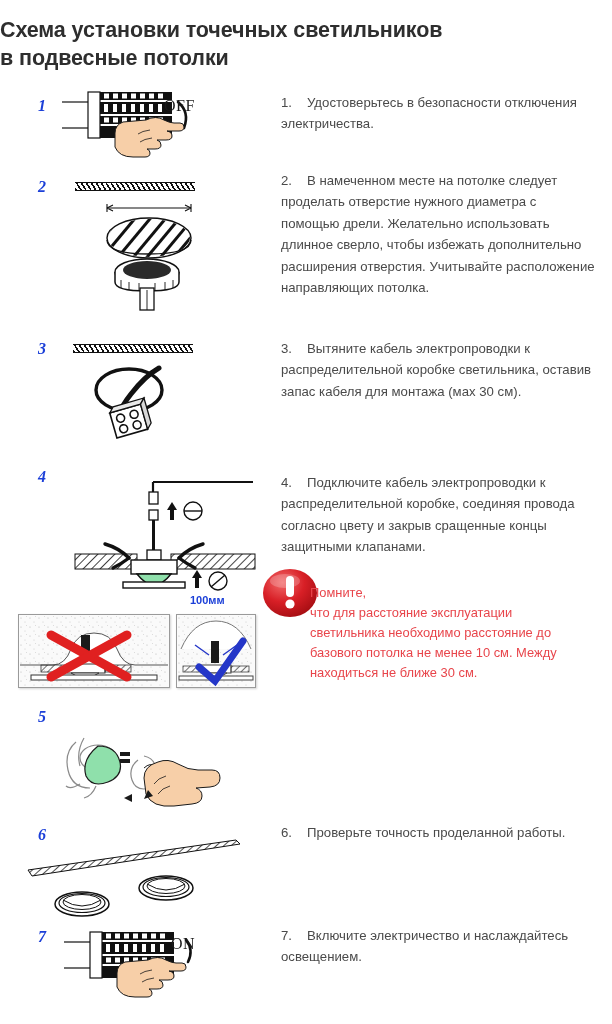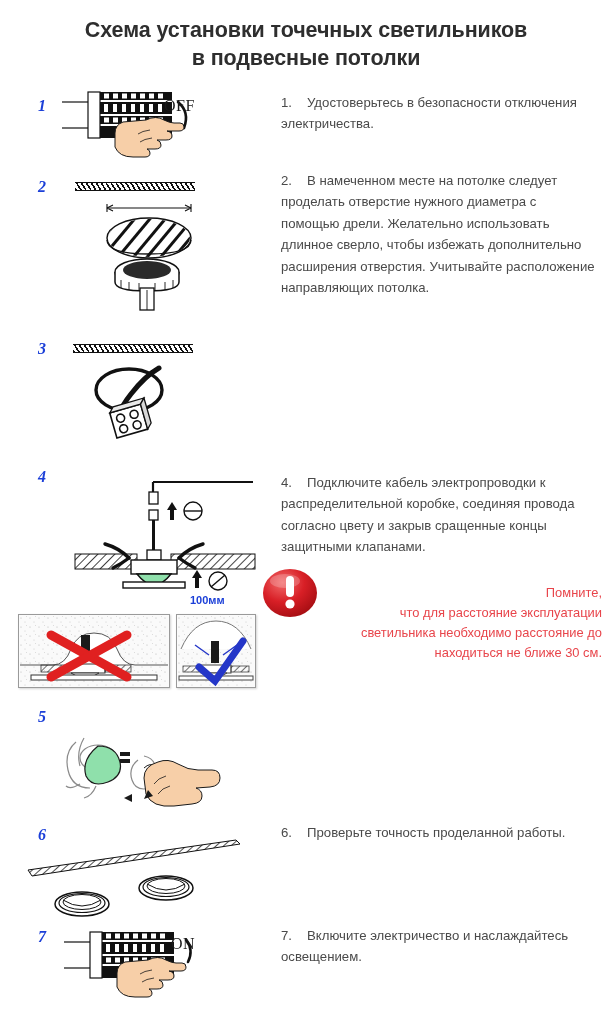--- a/index.html
+++ b/index.html
@@ -9,35 +9,35 @@
     font-family:"Liberation Sans","DejaVu Sans",sans-serif;
     color:#3a3a3a;
     position:relative;
     overflow:hidden;
   }
   .page{position:relative;width:612px;height:1024px;}
 
   
   .title{
     position:absolute;left:0;top:16px;width:612px;
-    text-align:center;
+    text-align:left;
     font-size:21.5px;font-weight:bold;line-height:1.32;
     color:#2e2e2e;letter-spacing:-0.1px;
   }
 
   
   .step-text{
     position:absolute;
     font-size:13.2px;line-height:1.62;color:#4a4a4a;
     left:281px;width:315px;
   }
   .step-text .num{display:inline-block;width:26px;}
   .warn-text{
     position:absolute;left:310px;top:583px;width:292px;
-    text-align:right;color:#e8454b;
+    text-align:left;color:#e8454b;
     font-size:12.9px;line-height:1.55;
   }
 
   
   .step-num{
     position:absolute;
     font-size:16px;font-weight:bold;font-style:italic;
     color:#1b3fd8;
     font-family:"Liberation Serif","DejaVu Serif",serif;
   }
@@ -194,20 +194,23 @@
         <path d="M28 46 l5 -5 l32 0 l-5 5 z" fill="#e8e8e8" stroke="#111" stroke-width="1.3"></path>
         <path d="M60 46 l5 -5 l0 26 l-5 5 z" fill="#d8d8d8" stroke="#111" stroke-width="1.3"></path>
         <circle cx="37" cy="54" r="4" fill="#fff" stroke="#111" stroke-width="1.6"></circle>
         <circle cx="51" cy="54" r="4" fill="#fff" stroke="#111" stroke-width="1.6"></circle>
         <circle cx="37" cy="65" r="4" fill="#fff" stroke="#111" stroke-width="1.6"></circle>
         <circle cx="51" cy="65" r="4" fill="#fff" stroke="#111" stroke-width="1.6"></circle>
       </g>
     </svg>
   </div>
 
+  <div class="step-text" style="top:338px;">
+    <span class="num">3.</span><span>Вытяните кабель электропроводки к распределительной коробке светильника, оставив запас кабеля для монтажа (мах 30 см).</span>
+  </div>
 
   <div class="step-num" style="left:38px;top:468px;">4</div>
 
   <div class="illus" style="left:75px;top:466px;width:180px;height:135px;">
     <svg width="180" height="135" viewBox="0 0 180 135">
 
       <path d="M78 16 l100 0" stroke="#111" stroke-width="2.2" fill="none"></path>
       <path d="M78 16 l0 10" stroke="#111" stroke-width="2.2" fill="none"></path>
       <rect x="74" y="26" width="9" height="12" fill="#fff" stroke="#111" stroke-width="1.3"></rect>
 
@@ -269,20 +272,21 @@
       <ellipse cx="23" cy="13" rx="15" ry="7" fill="#ffffff" opacity="0.22"></ellipse>
       <rect x="24" y="8" width="8" height="21" rx="4" fill="#fff"></rect>
       <circle cx="28" cy="36" r="4.6" fill="#fff"></circle>
     </svg>
   </div>
 
   <div class="warn-text">
     <div>Помните,</div>
     <div>что для расстояние эксплуатации</div>
     <div>светильника необходимо расстояние до</div>
+    <div>базового потолка не менее 10 см. Между</div>
     <div>находиться не ближе 30 см.</div>
   </div>
 
   <div class="panel-box" style="left:18px;top:614px;width:150px;height:72px;">
     <svg width="150" height="72" viewBox="0 0 150 72">
       <defs>
         <pattern id="speck" patternUnits="userSpaceOnUse" width="9" height="9">
           <rect width="9" height="9" fill="#fafafa"></rect>
           <circle cx="2" cy="3" r="0.6" fill="#b8b8b8"></circle>
           <circle cx="6" cy="7" r="0.5" fill="#c4c4c4"></circle>

